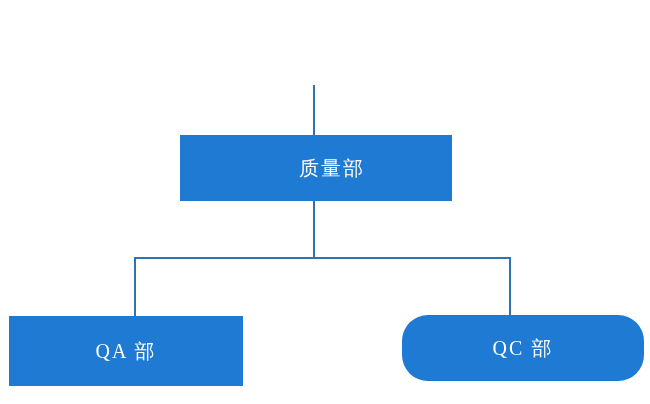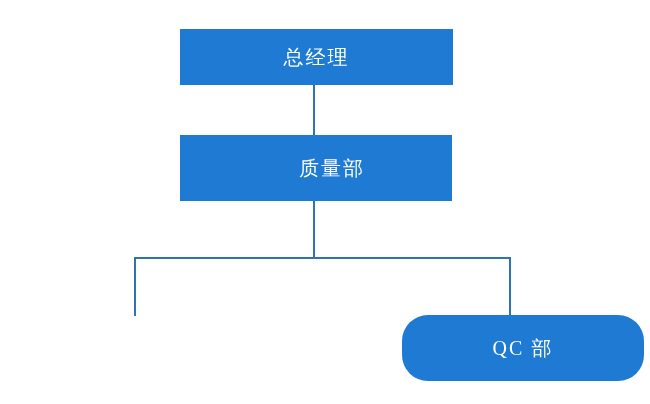--- a/index.html
+++ b/index.html
@@ -39,28 +39,28 @@
   #line-quality-down    { left: 313px; top: 201px; width: 2px;   height: 57px; }
   #line-horizontal      { left: 134px; top: 257px; width: 377px; height: 2px;  }
   #line-down-qa         { left: 134px; top: 257px; width: 2px;   height: 59px; }
   #line-down-qc         { left: 509px; top: 257px; width: 2px;   height: 58px; }
 </style>
 </head>
 <body>
 
 <div id="canvas" style="--bg: #ffffff; --box-fill: #1e7ad2; --line-color: #2e74b5; --text-color: #ffffff;">
 
-  <div class="node" id="node-general-manager">
-    <span>总经理</span>
-  </div>
 
   <div class="node" id="node-quality-dept">
     <span>质量部</span>
   </div>
 
+  <div class="node" id="node-qa-dept">
+    <span>QA 部</span>
+  </div>
 
   <div class="node" id="node-qc-dept">
     <span>QC 部</span>
   </div>
 
   <div class="line" id="line-gm-to-quality"></div>
   <div class="line" id="line-quality-down"></div>
   <div class="line" id="line-horizontal"></div>
   <div class="line" id="line-down-qa"></div>
   <div class="line" id="line-down-qc"></div>

